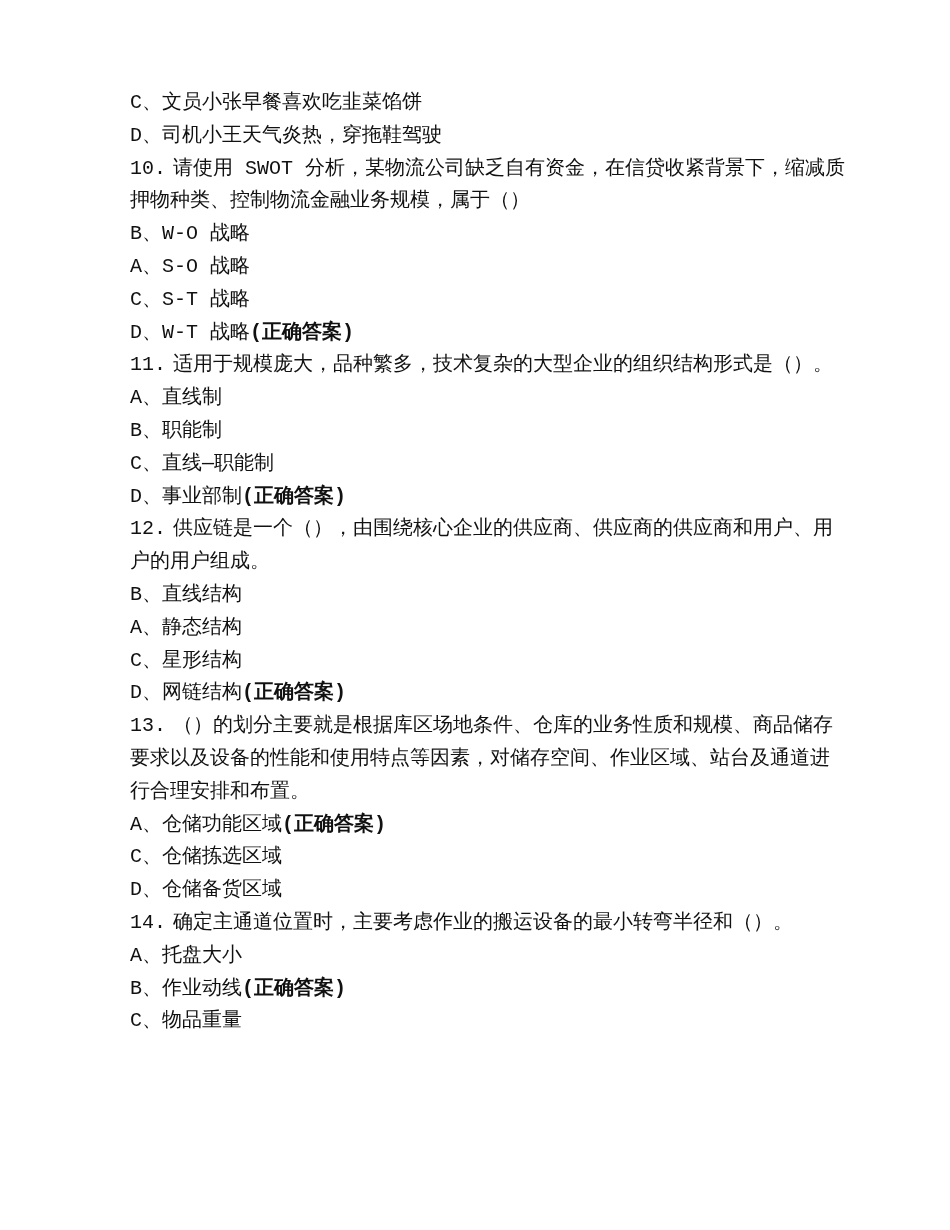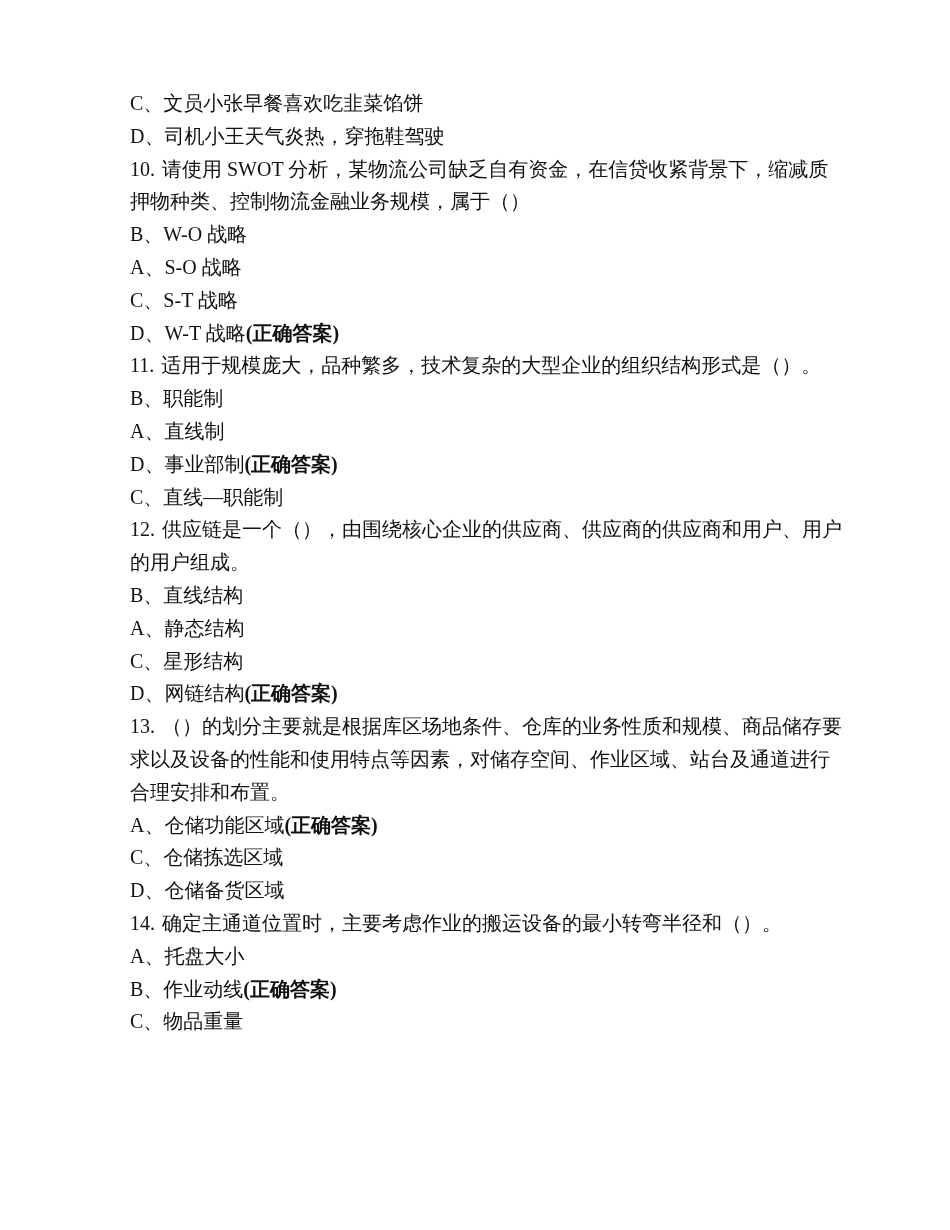--- a/index.html
+++ b/index.html
@@ -13,20 +13,21 @@
     overflow: hidden;
     font-family: "Liberation Serif", "DejaVu Serif", serif;
     color: #111111;
   }
   .page {
     width: 950px;
     height: 1096px;
     background: #ffffff;
     box-sizing: border-box;
     padding: 87px 103px 0 130px;
+    font-family: Liberation Mono, monospace;
   }
   p.line {
     margin: 0;
     padding: 0;
     font-size: 20px;
     line-height: 32.8px;
     text-align: left;
     word-break: break-all;
   }
   .qnum {
@@ -44,24 +45,24 @@
   <p class="line"><span>C、</span><span>文员小张早餐喜欢吃韭菜馅饼</span></p>
   <p class="line"><span>D、</span><span>司机小王天气炎热，穿拖鞋驾驶</span></p>
 
   <p class="line"><span class="qnum">10.</span><span>请使用 SWOT 分析，某物流公司缺乏自有资金，在信贷收紧背景下，缩减质押物种类、控制物流金融业务规模，属于（）</span></p>
   <p class="line"><span>B、</span><span>W-O 战略</span></p>
   <p class="line"><span>A、</span><span>S-O 战略</span></p>
   <p class="line"><span>C、</span><span>S-T 战略</span></p>
   <p class="line"><span>D、</span><span>W-T 战略</span><span class="answer">(正确答案)</span></p>
 
   <p class="line"><span class="qnum">11.</span><span>适用于规模庞大，品种繁多，技术复杂的大型企业的组织结构形式是（）。</span></p>
+  <p class="line"><span>A、</span><span>直线制</span></p>
   <p class="line"><span>B、</span><span>职能制</span></p>
-  <p class="line"><span>A、</span><span>直线制</span></p>
+  <p class="line"><span>C、</span><span>直线—职能制</span></p>
   <p class="line"><span>D、</span><span>事业部制</span><span class="answer">(正确答案)</span></p>
-  <p class="line"><span>C、</span><span>直线—职能制</span></p>
 
   <p class="line"><span class="qnum">12.</span><span>供应链是一个（），由围绕核心企业的供应商、供应商的供应商和用户、用户的用户组成。</span></p>
   <p class="line"><span>B、</span><span>直线结构</span></p>
   <p class="line"><span>A、</span><span>静态结构</span></p>
   <p class="line"><span>C、</span><span>星形结构</span></p>
   <p class="line"><span>D、</span><span>网链结构</span><span class="answer">(正确答案)</span></p>
 
   <p class="line"><span class="qnum">13.</span><span>（）的划分主要就是根据库区场地条件、仓库的业务性质和规模、商品储存要求以及设备的性能和使用特点等因素，对储存空间、作业区域、站台及通道进行合理安排和布置。</span></p>
   <p class="line"><span>A、</span><span>仓储功能区域</span><span class="answer">(正确答案)</span></p>
   <p class="line"><span>C、</span><span>仓储拣选区域</span></p>

